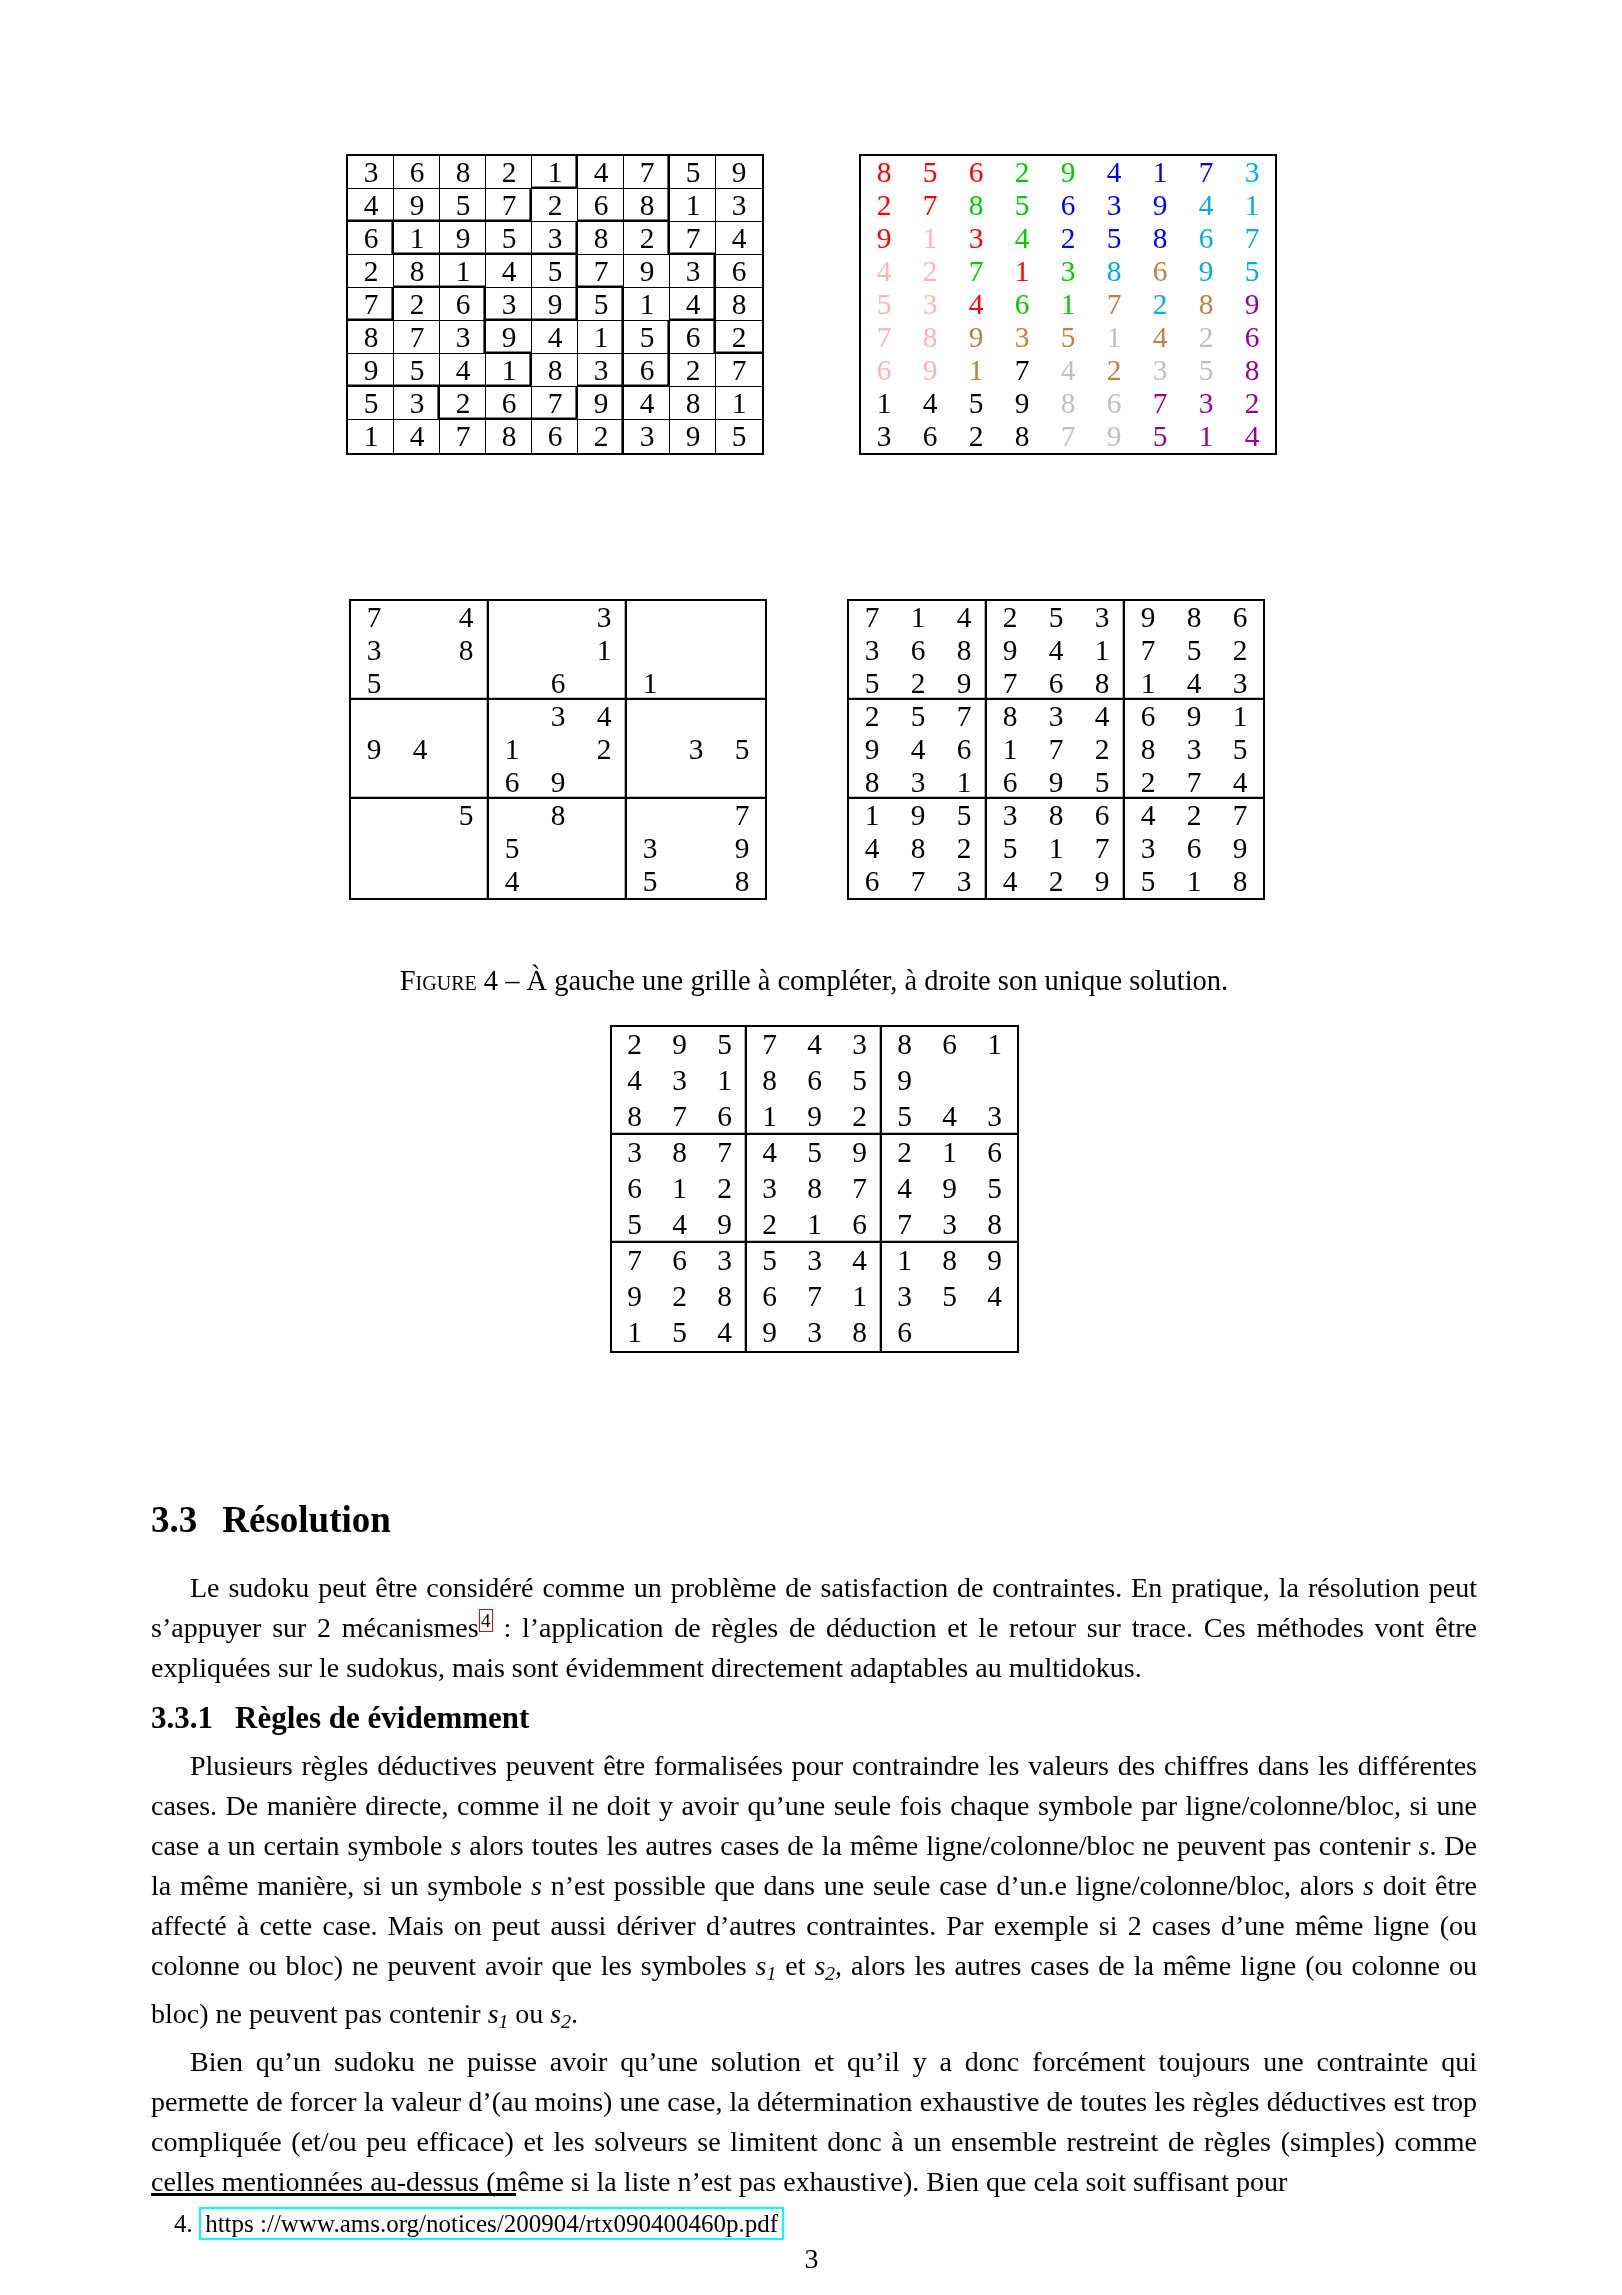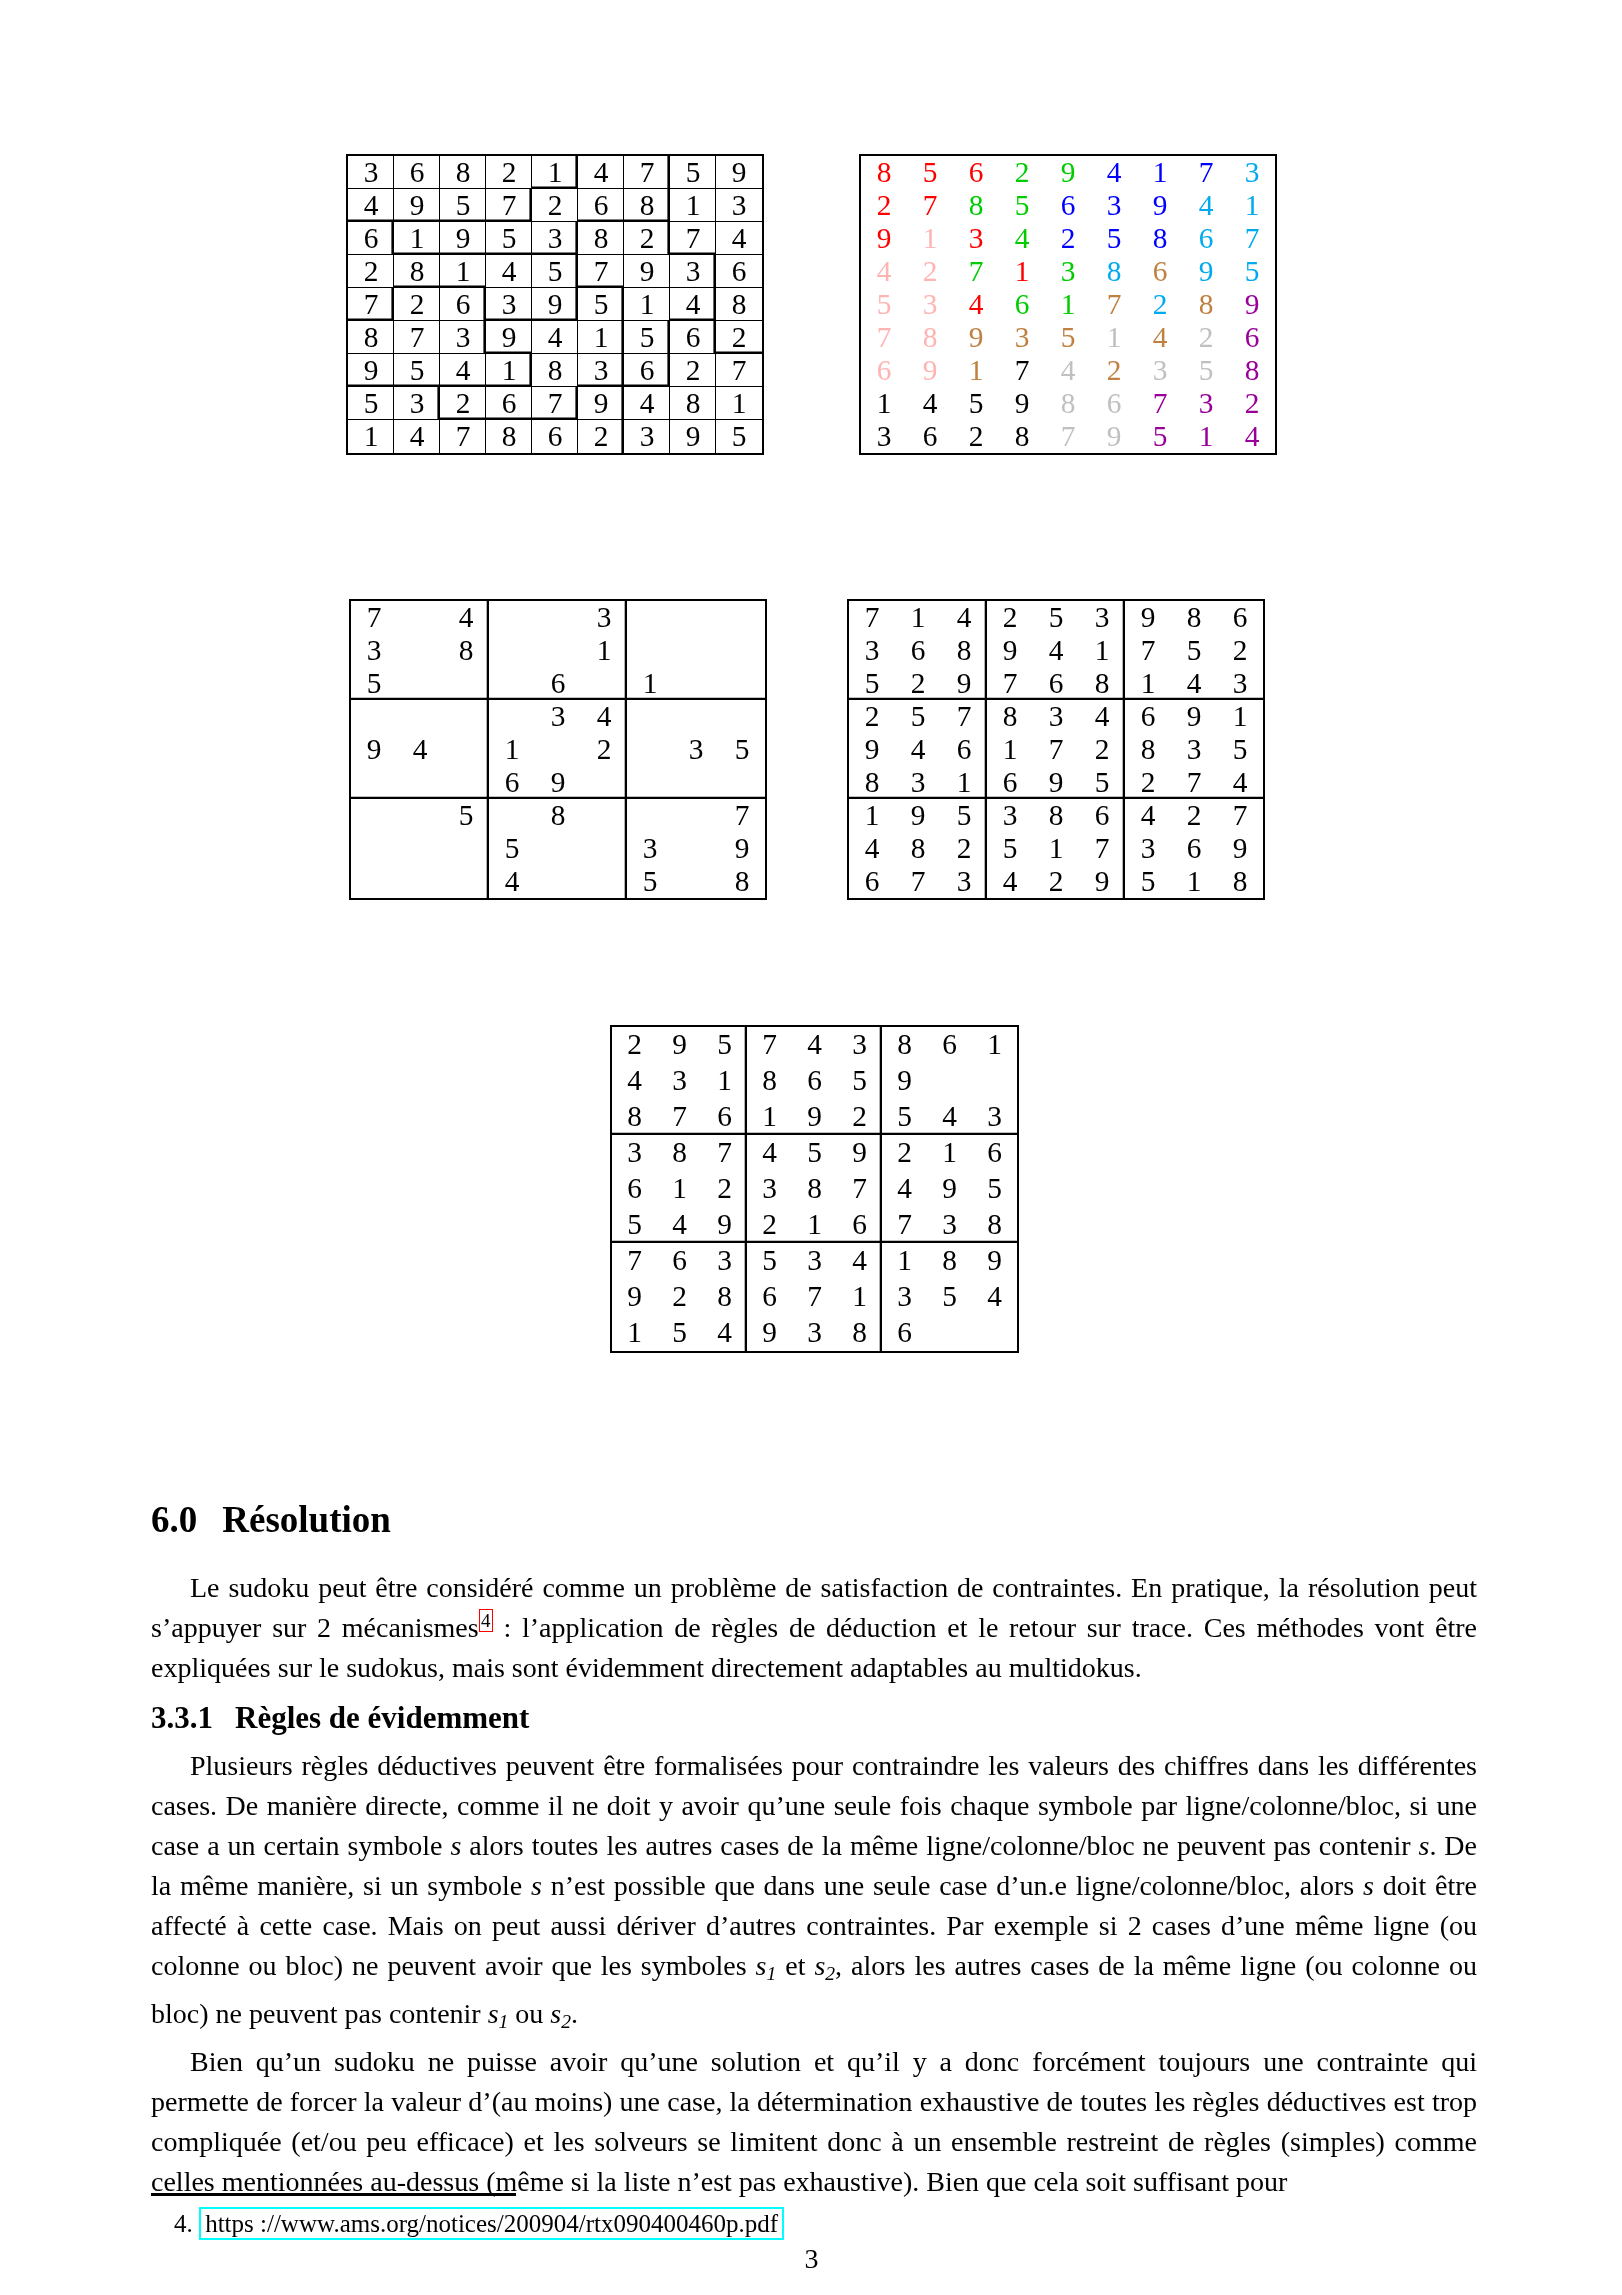--- a/index.html
+++ b/index.html
@@ -362,20 +362,23 @@
       <div class="cell">7</div>
       <div class="cell" style="box-shadow: rgb(0, 0, 0) -2.3px 0px 0px inset;">3</div>
       <div class="cell">4</div>
       <div class="cell">2</div>
       <div class="cell" style="box-shadow: rgb(0, 0, 0) -2.3px 0px 0px inset;">9</div>
       <div class="cell">5</div>
       <div class="cell">1</div>
       <div class="cell">8</div>
     </div>
 
+  <div class="caption centered" style="top:962px;">
+    <span class="sc">Figure 4</span><span> – </span><span>À gauche une grille à compléter, à droite son unique solution.</span>
+  </div>
 
   <div class="grid g-f5">
       <div class="cell">2</div>
       <div class="cell">9</div>
       <div class="cell" style="box-shadow: rgb(0, 0, 0) -2.3px 0px 0px inset;">5</div>
       <div class="cell">7</div>
       <div class="cell">4</div>
       <div class="cell" style="box-shadow: rgb(0, 0, 0) -2.3px 0px 0px inset;">3</div>
       <div class="cell">8</div>
       <div class="cell">6</div>
@@ -449,21 +452,21 @@
       <div class="cell">9</div>
       <div class="cell">3</div>
       <div class="cell" style="box-shadow: rgb(0, 0, 0) -2.3px 0px 0px inset;">8</div>
       <div class="cell">6</div>
       <div class="cell"></div>
       <div class="cell"></div>
     </div>
 
 
   <div class="h2" style="top:1498px;">
-    <span class="num">6.0</span><span>Résolution</span>
+    <span class="num">3.3</span><span>Résolution</span>
   </div>
 
   <div class="body-text" style="top:1568px;">
     <p><span>Le sudoku peut être considéré comme un problème de satisfaction de contraintes. En pratique, la résolution peut s’appuyer sur 2 mécanismes</span><span class="run-footref">4</span><span> : l’application de règles de déduction et le retour sur trace. Ces méthodes vont être expliquées sur le sudokus, mais sont évidemment directement adaptables au multidokus.</span></p>
   </div>
 
   <div class="h3" style="top:1700px;">
     <span class="num">3.3.1</span><span>Règles de évidemment</span>
   </div>
 

